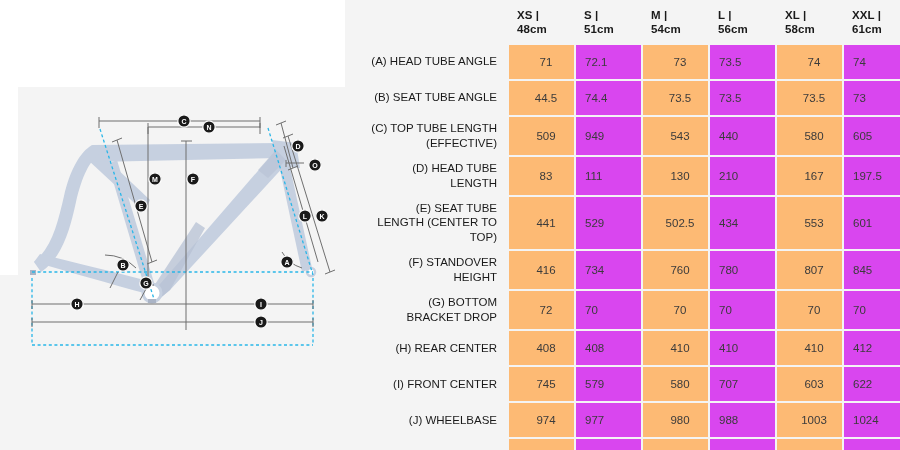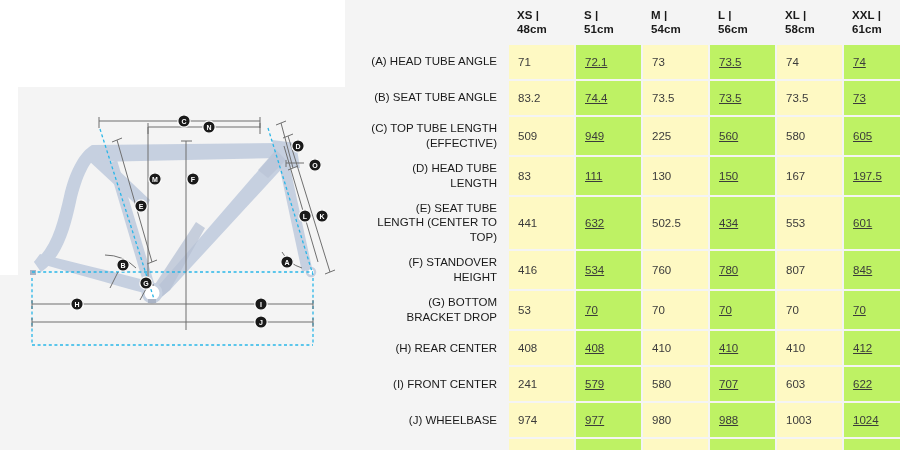--- a/index.html
+++ b/index.html
@@ -34,22 +34,22 @@
     width:160px;background:transparent;
     font-size:11.5px;font-weight:normal;color:#1a1a1a;
     text-align:right;vertical-align:middle;
     padding:4px 10px 4px 24px;line-height:1.3;
   }
   tbody td{
     font-size:11.5px;color:#3b3b3b;
     padding:6px 0 6px 9px;vertical-align:middle;
     height:22px;
   }
-  td.c-odd{background:#fef9c3;}
-  td.c-even{background:#bef264;text-decoration:underline;}
+  td.c-odd{background:#fdba74;text-align:center;}
+  td.c-even{background:#d946ef;}
 </style>
 </head>
 <body>
 
 <div id="wrap">
 
   <div id="diagram">
     <svg width="345" height="450" viewBox="0 0 345 450" xmlns="http://www.w3.org/2000/svg">
 
       <rect x="0" y="0" width="345" height="450" fill="#f4f4f4"></rect>
@@ -263,84 +263,84 @@
           <th class="rowlabel">(A) HEAD TUBE ANGLE</th>
           <td class="c-odd">71</td>
           <td class="c-even">72.1</td>
           <td class="c-odd">73</td>
           <td class="c-even">73.5</td>
           <td class="c-odd">74</td>
           <td class="c-even">74</td>
         </tr>
         <tr>
           <th class="rowlabel">(B) SEAT TUBE ANGLE</th>
-          <td class="c-odd">83.2</td>
+          <td class="c-odd">44.5</td>
           <td class="c-even">74.4</td>
           <td class="c-odd">73.5</td>
           <td class="c-even">73.5</td>
           <td class="c-odd">73.5</td>
           <td class="c-even">73</td>
         </tr>
         <tr>
           <th class="rowlabel">(C) TOP TUBE LENGTH (EFFECTIVE)</th>
           <td class="c-odd">509</td>
           <td class="c-even">949</td>
-          <td class="c-odd">225</td>
-          <td class="c-even">560</td>
+          <td class="c-odd">543</td>
+          <td class="c-even">440</td>
           <td class="c-odd">580</td>
           <td class="c-even">605</td>
         </tr>
         <tr>
           <th class="rowlabel">(D) HEAD TUBE LENGTH</th>
           <td class="c-odd">83</td>
           <td class="c-even">111</td>
           <td class="c-odd">130</td>
-          <td class="c-even">150</td>
+          <td class="c-even">210</td>
           <td class="c-odd">167</td>
           <td class="c-even">197.5</td>
         </tr>
         <tr>
           <th class="rowlabel">(E) SEAT TUBE LENGTH (CENTER TO TOP)</th>
           <td class="c-odd">441</td>
-          <td class="c-even">632</td>
+          <td class="c-even">529</td>
           <td class="c-odd">502.5</td>
           <td class="c-even">434</td>
           <td class="c-odd">553</td>
           <td class="c-even">601</td>
         </tr>
         <tr>
           <th class="rowlabel">(F) STANDOVER HEIGHT</th>
           <td class="c-odd">416</td>
-          <td class="c-even">534</td>
+          <td class="c-even">734</td>
           <td class="c-odd">760</td>
           <td class="c-even">780</td>
           <td class="c-odd">807</td>
           <td class="c-even">845</td>
         </tr>
         <tr>
           <th class="rowlabel">(G) BOTTOM BRACKET DROP</th>
-          <td class="c-odd">53</td>
+          <td class="c-odd">72</td>
           <td class="c-even">70</td>
           <td class="c-odd">70</td>
           <td class="c-even">70</td>
           <td class="c-odd">70</td>
           <td class="c-even">70</td>
         </tr>
         <tr>
           <th class="rowlabel">(H) REAR CENTER</th>
           <td class="c-odd">408</td>
           <td class="c-even">408</td>
           <td class="c-odd">410</td>
           <td class="c-even">410</td>
           <td class="c-odd">410</td>
           <td class="c-even">412</td>
         </tr>
         <tr>
           <th class="rowlabel">(I) FRONT CENTER</th>
-          <td class="c-odd">241</td>
+          <td class="c-odd">745</td>
           <td class="c-even">579</td>
           <td class="c-odd">580</td>
           <td class="c-even">707</td>
           <td class="c-odd">603</td>
           <td class="c-even">622</td>
         </tr>
         <tr>
           <th class="rowlabel">(J) WHEELBASE</th>
           <td class="c-odd">974</td>
           <td class="c-even">977</td>

